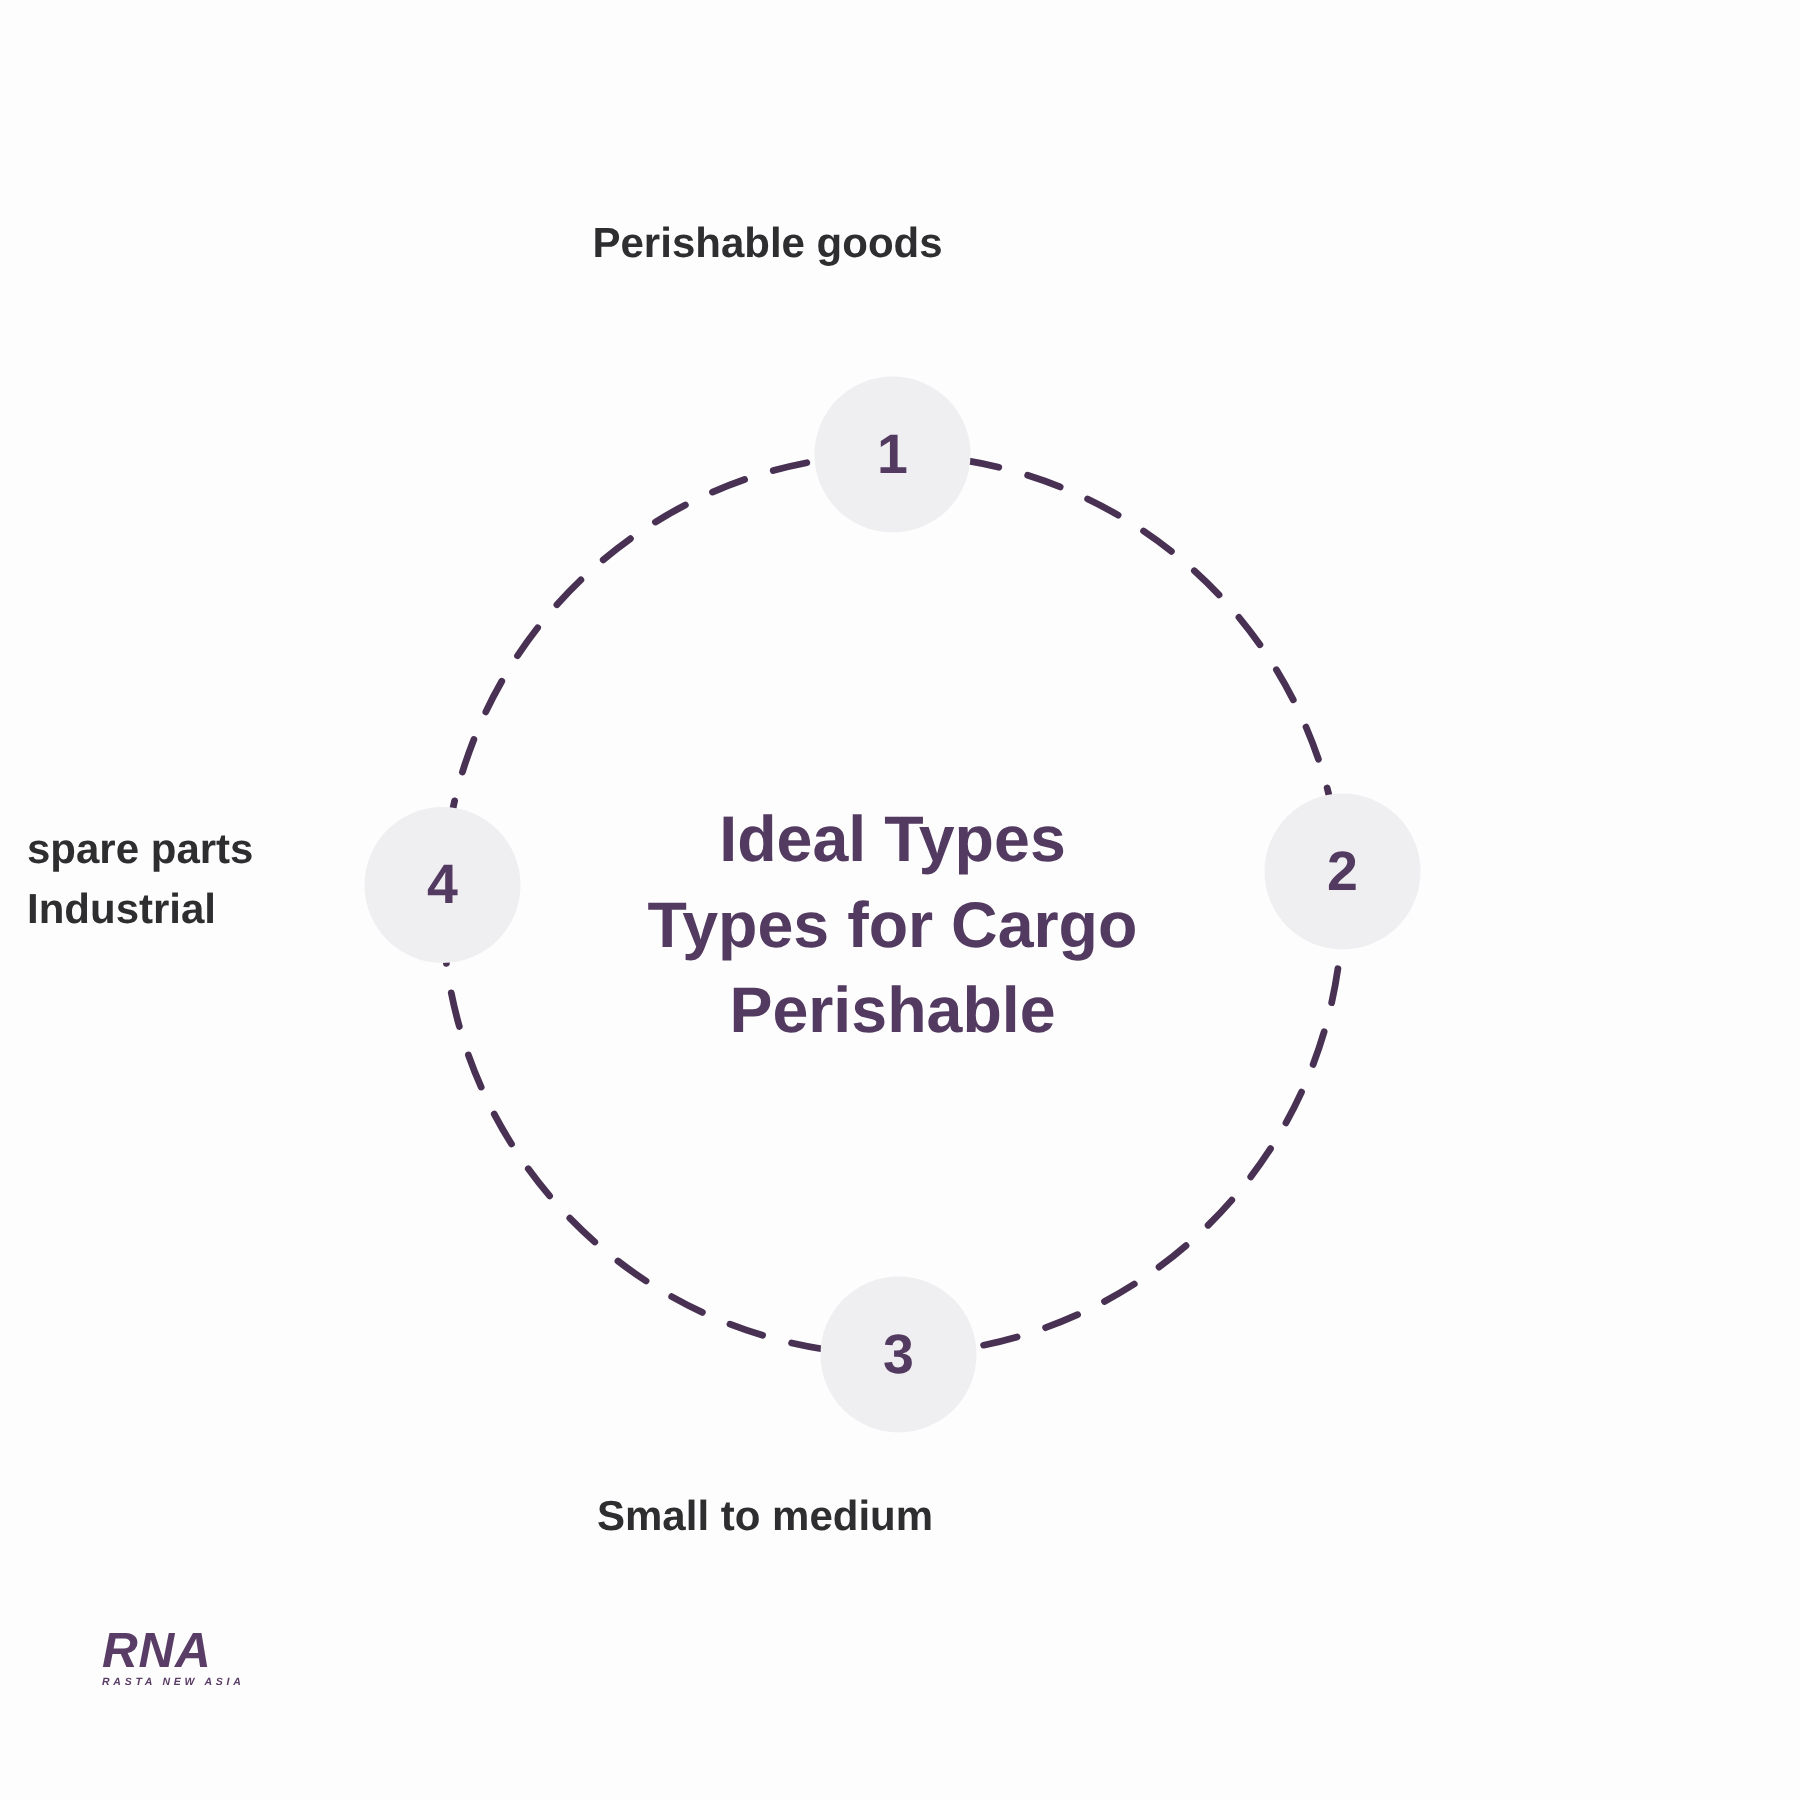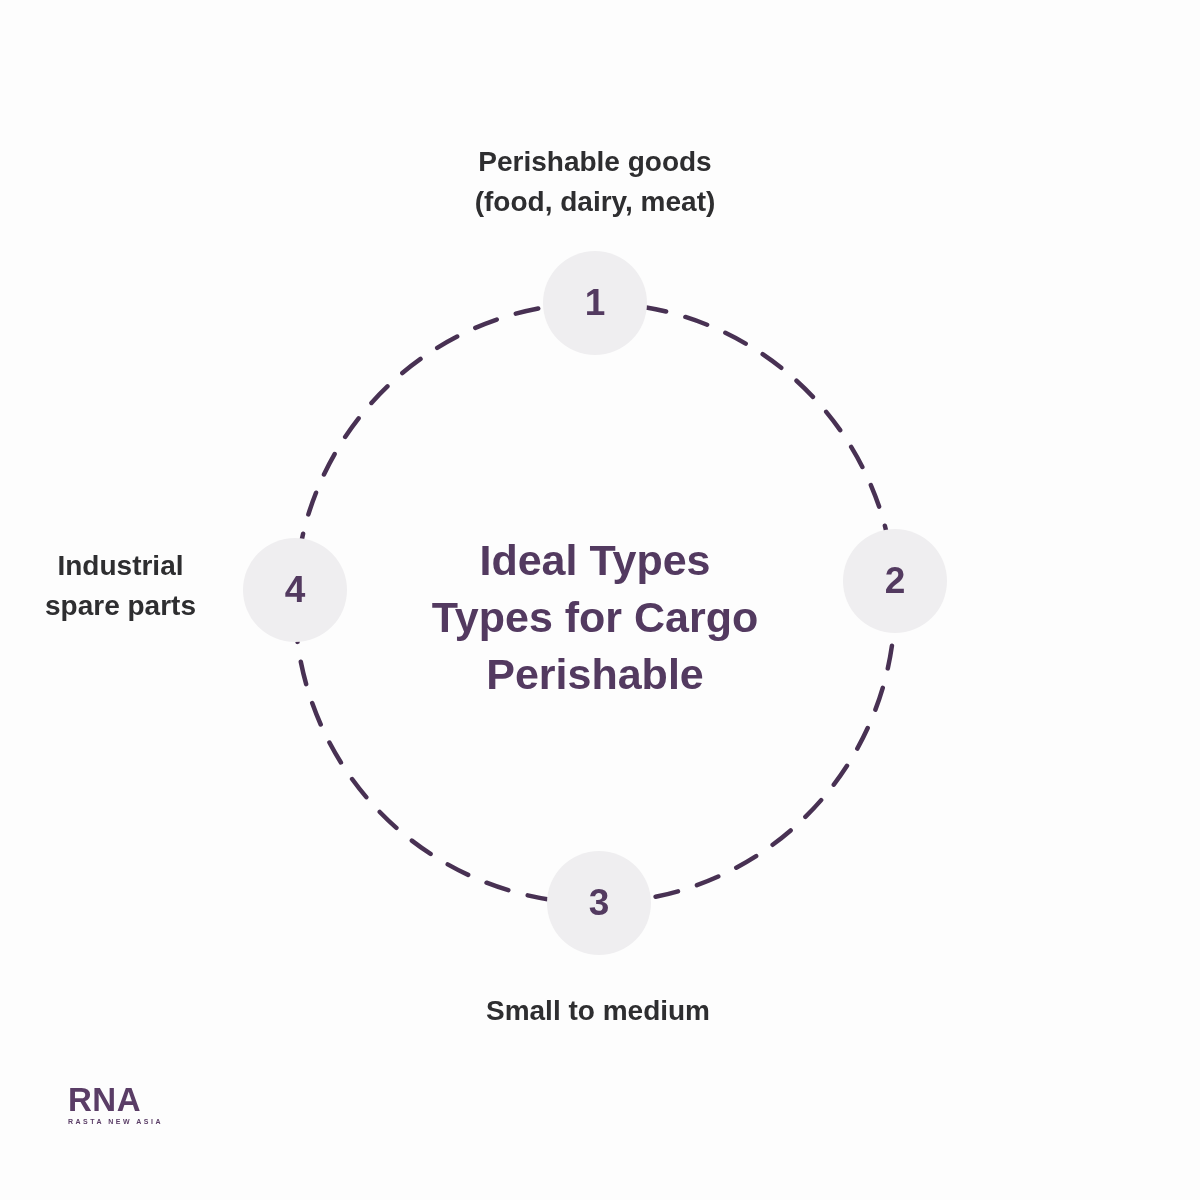--- a/index.html
+++ b/index.html
@@ -44,41 +44,41 @@
     align-items: center;
     justify-content: center;
   }
   .node-number {
     font-size: 37px;
     font-weight: 700;
     color: var(--accent);
   }
   .node-label {
     position: absolute;
-    text-align: center;
     font-size: 28px;
     font-weight: 700;
     color: var(--text);
     line-height: 40px;
   }
   .center-title {
     position: absolute;
     left: 345px; top: 532px;
     width: 500px;
     text-align: center;
     font-size: 43px;
     font-weight: 700;
     color: var(--accent);
     line-height: 57px;
   }
   .logo {
     position: absolute;
     left: 68px; top: 1083px;
     width: 110px;
     text-align: left;
+    font-style: italic;
   }
   .logo-text {
     font-size: 33px;
     font-weight: 800;
     letter-spacing: 0.5px;
     color: var(--logo);
     line-height: 34px;
     display: block;
   }
   .logo-tagline {
@@ -107,40 +107,39 @@
 
   <svg class="ring-svg" viewBox="0 0 1200 1200" aria-hidden="true">
     <circle cx="595" cy="603" r="300"></circle>
   </svg>
 
   <div class="node-circle node-1">
     <span class="node-number">1</span>
   </div>
   <div class="node-label label-1">
     <div>Perishable goods</div>
-    <div>(food, dairy, meat)</div>
   </div>
 
   <div class="node-circle node-2">
     <span class="node-number">2</span>
   </div>
 
   <div class="node-circle node-3">
     <span class="node-number">3</span>
   </div>
   <div class="node-label label-3">
     <div>Small to medium</div>
   </div>
 
   <div class="node-circle node-4">
     <span class="node-number">4</span>
   </div>
   <div class="node-label label-4">
+    <div>spare parts</div>
     <div>Industrial</div>
-    <div>spare parts</div>
   </div>
 
   <div class="center-title">
     <div>Ideal Types</div>
     <div>Types for Cargo</div>
     <div>Perishable</div>
   </div>
 
   <div class="logo">
     <span class="logo-text">RNA</span>

